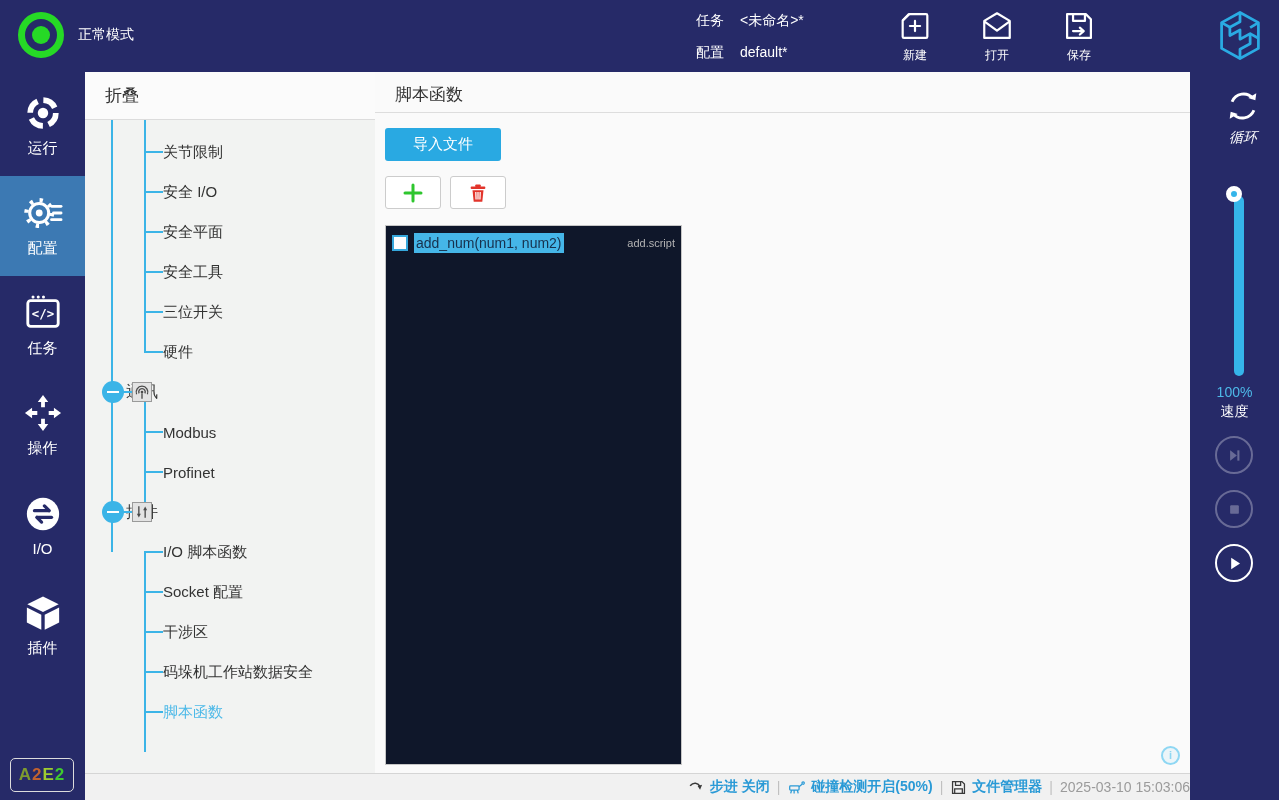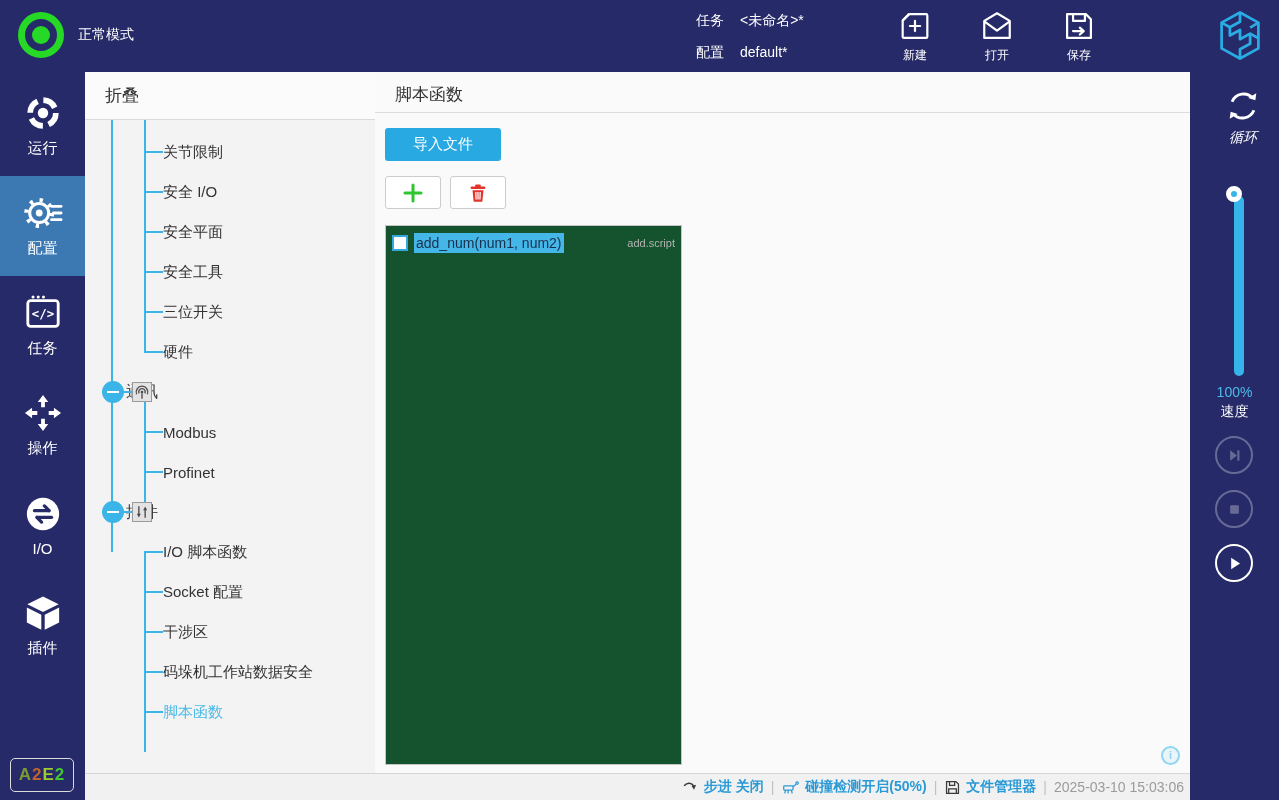--- a/index.html
+++ b/index.html
@@ -65,21 +65,21 @@
 
   
   .main-panel{position:absolute;left:375px;top:72px;width:815px;height:701px;background:#fafafa;}
   .main-title{position:absolute;left:20px;top:11px;font-size:17px;color:#333;}
   .main-sep{position:absolute;left:0;top:40px;width:815px;height:1px;background:#ddd;}
   .import-btn{position:absolute;left:10px;top:56px;width:116px;height:33px;background:#29a9e2;color:#fff;
         border:none;border-radius:3px;font-size:15px;font-family:inherit;cursor:pointer;}
   .sq-btn{position:absolute;top:104px;width:56px;height:33px;background:#fff;border:1px solid #ccc;
         border-radius:3px;display:flex;align-items:center;justify-content:center;cursor:pointer;}
   .add-btn{left:10px;} .del-btn{left:75px;}
-  .script-list{position:absolute;left:10px;top:153px;width:297px;height:540px;background:#14532d;
+  .script-list{position:absolute;left:10px;top:153px;width:297px;height:540px;background:#0f172a;
         border:1px solid #c6c6c6;padding:4px;}
   .script-item{display:flex;align-items:center;height:26px;cursor:pointer;}
   .script-check{width:16px;height:16px;border:2px solid #35a7dc;background:#fdfdfd;margin:0 6px 0 2px;flex:none;}
   .script-name{background:#45b6e8;color:#17304c;font-size:14px;padding:2px 2px;white-space:nowrap;}
   .script-file{margin-left:auto;color:#b3b3b3;font-size:11px;padding-right:2px;}
   .code-panel{position:absolute;left:315px;top:153px;width:492px;height:540px;background:#f6f6f6;
         border:1px solid #c6c6c6;padding:6px 14px;}
   .code-line{font-size:14px;line-height:32px;color:#222;white-space:pre;}
   .info-float{position:absolute;left:786px;top:674px;width:19px;height:19px;border:2px solid #8ed7f3;
         border-radius:50%;color:#8ed7f3;font-size:11px;font-weight:bold;text-align:center;line-height:15px;
@@ -95,21 +95,21 @@
   .speed-value{position:absolute;top:312px;left:0;width:89px;text-align:center;color:#4db9e8;font-size:14px;}
   .speed-label{position:absolute;top:331px;left:0;width:89px;text-align:center;color:#fff;font-size:14px;}
   .pb{position:absolute;left:25px;width:38px;height:38px;border:2px solid #fff;border-radius:50%;
         display:flex;align-items:center;justify-content:center;cursor:pointer;}
   .pb.dim{opacity:.3;}
   .pb-skip{top:364px;} .pb-stop{top:418px;} .pb-play{top:472px;}
 
   
   .status-bar{position:absolute;left:85px;top:773px;width:1105px;height:27px;background:#f1f1f1;
         border-top:1px solid #d5d5d5;display:flex;align-items:center;justify-content:flex-end;
-        padding-right:6px;font-size:14px;gap:7px;}
+        font-size:14px;gap:7px;}
   .sb-item{display:flex;align-items:center;gap:5px;color:#2a9ad6;font-weight:bold;cursor:pointer;}
   .sb-sep{color:#c0c0c0;font-weight:normal;}
   .sb-time{color:#9b9b9b;}
 </style>
 </head>
 <body>
 
 <div id="root">
 
   <div class="top-bar">

